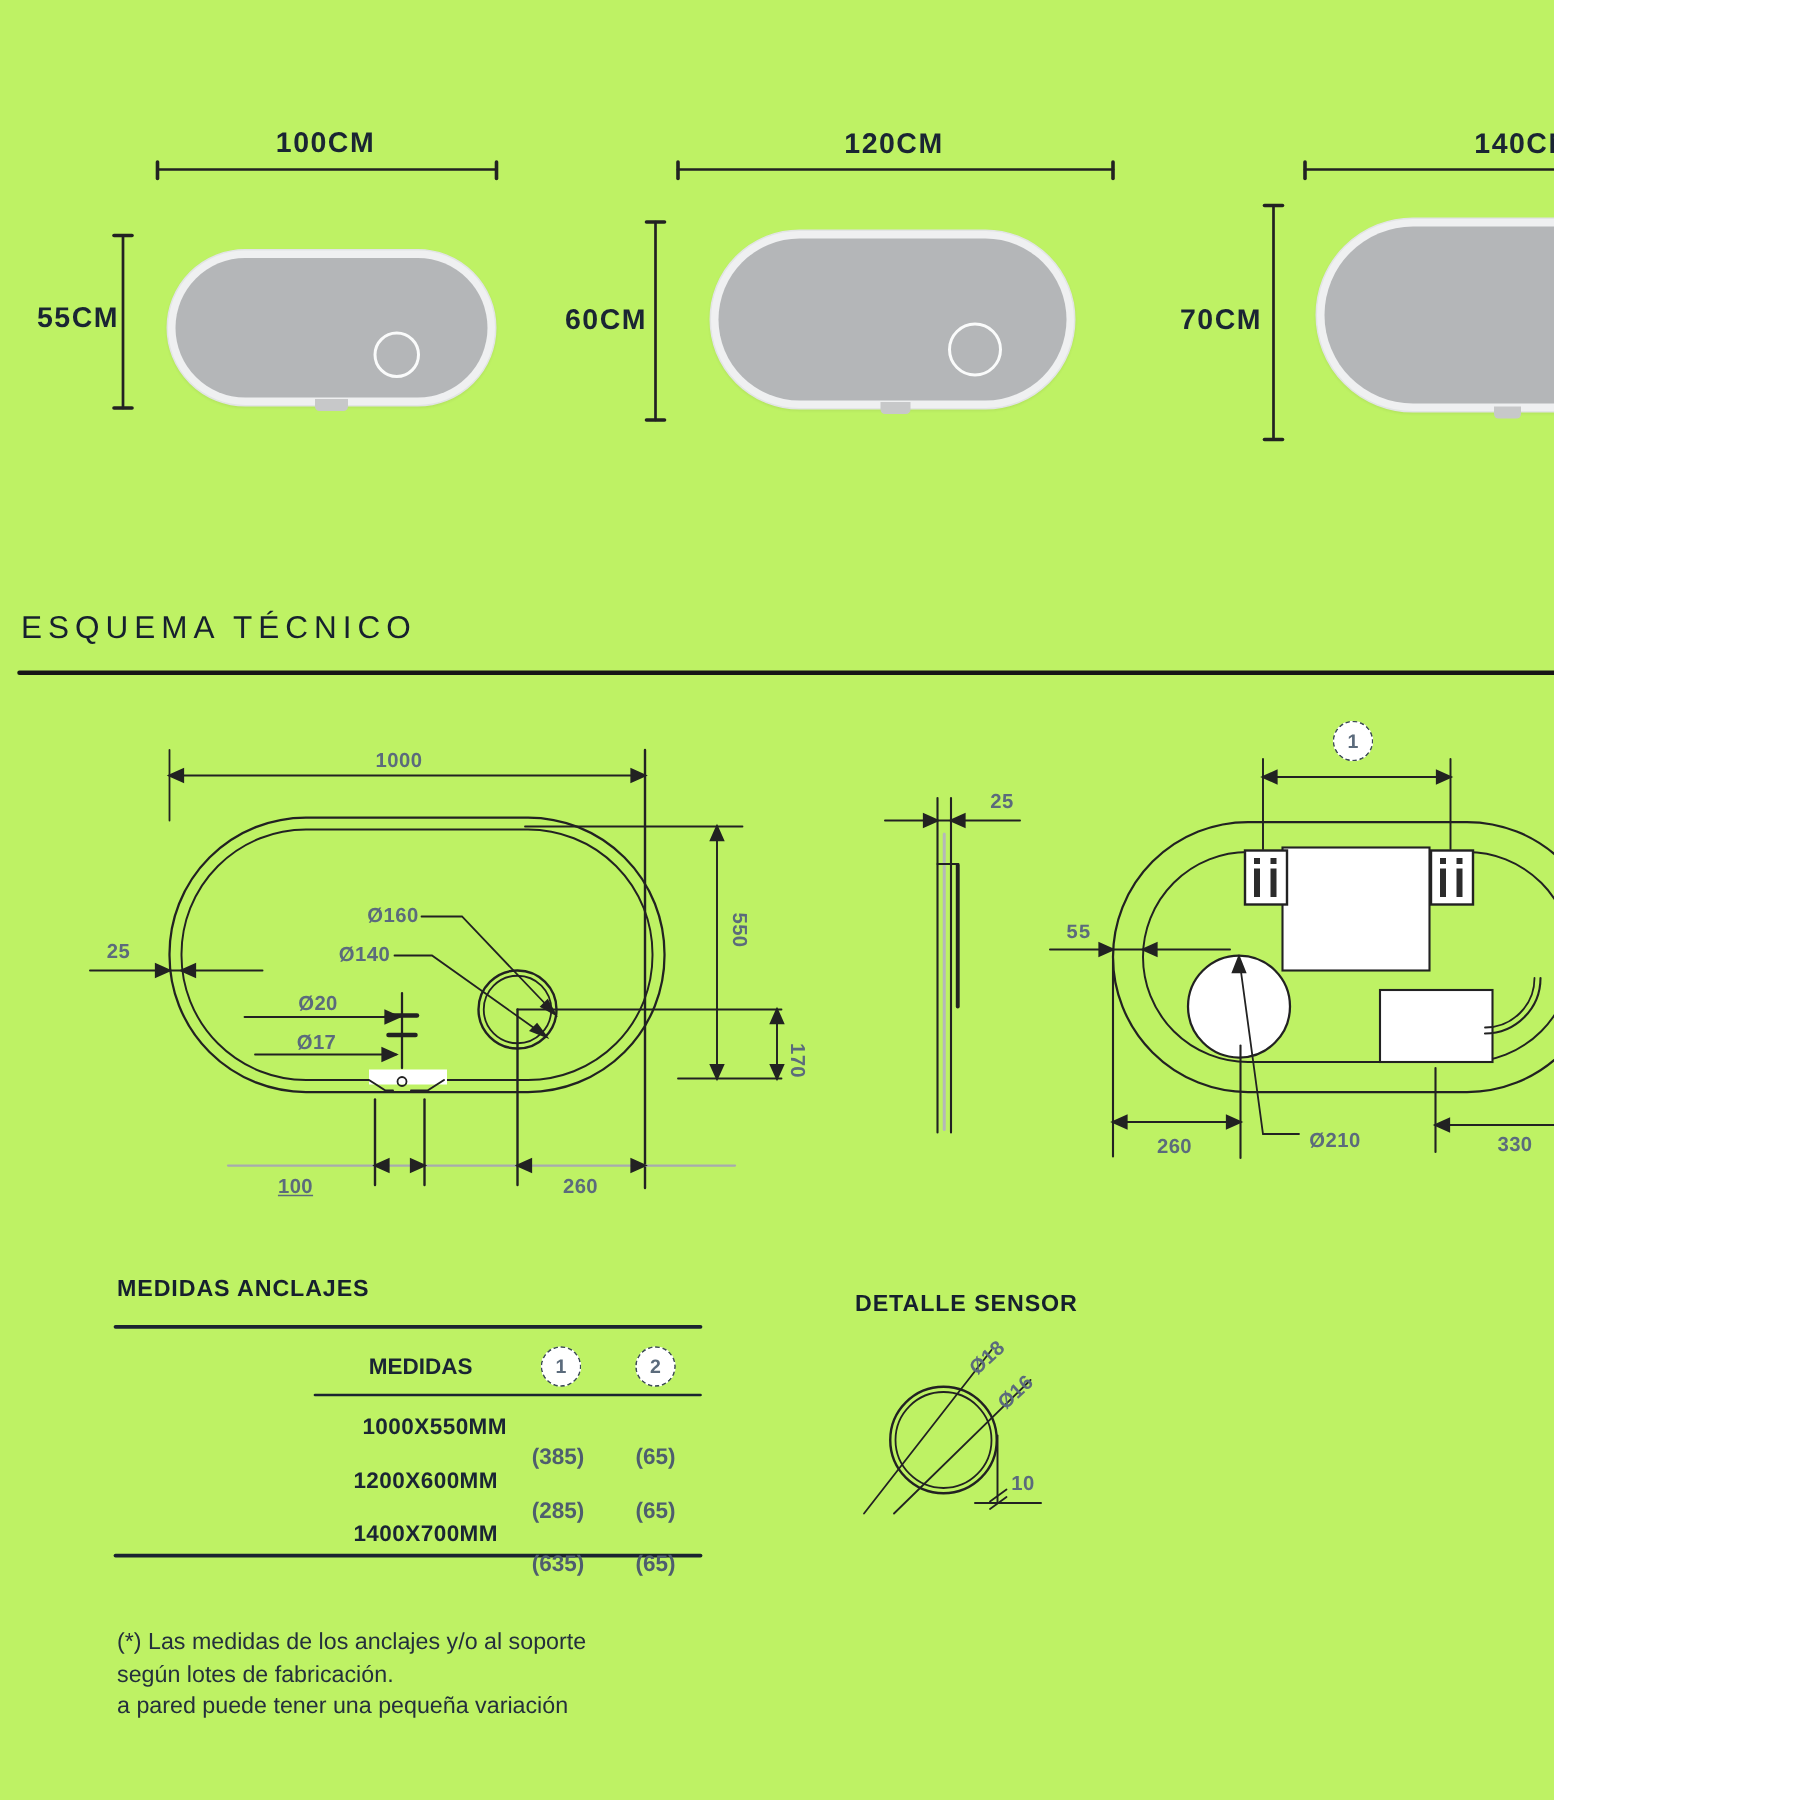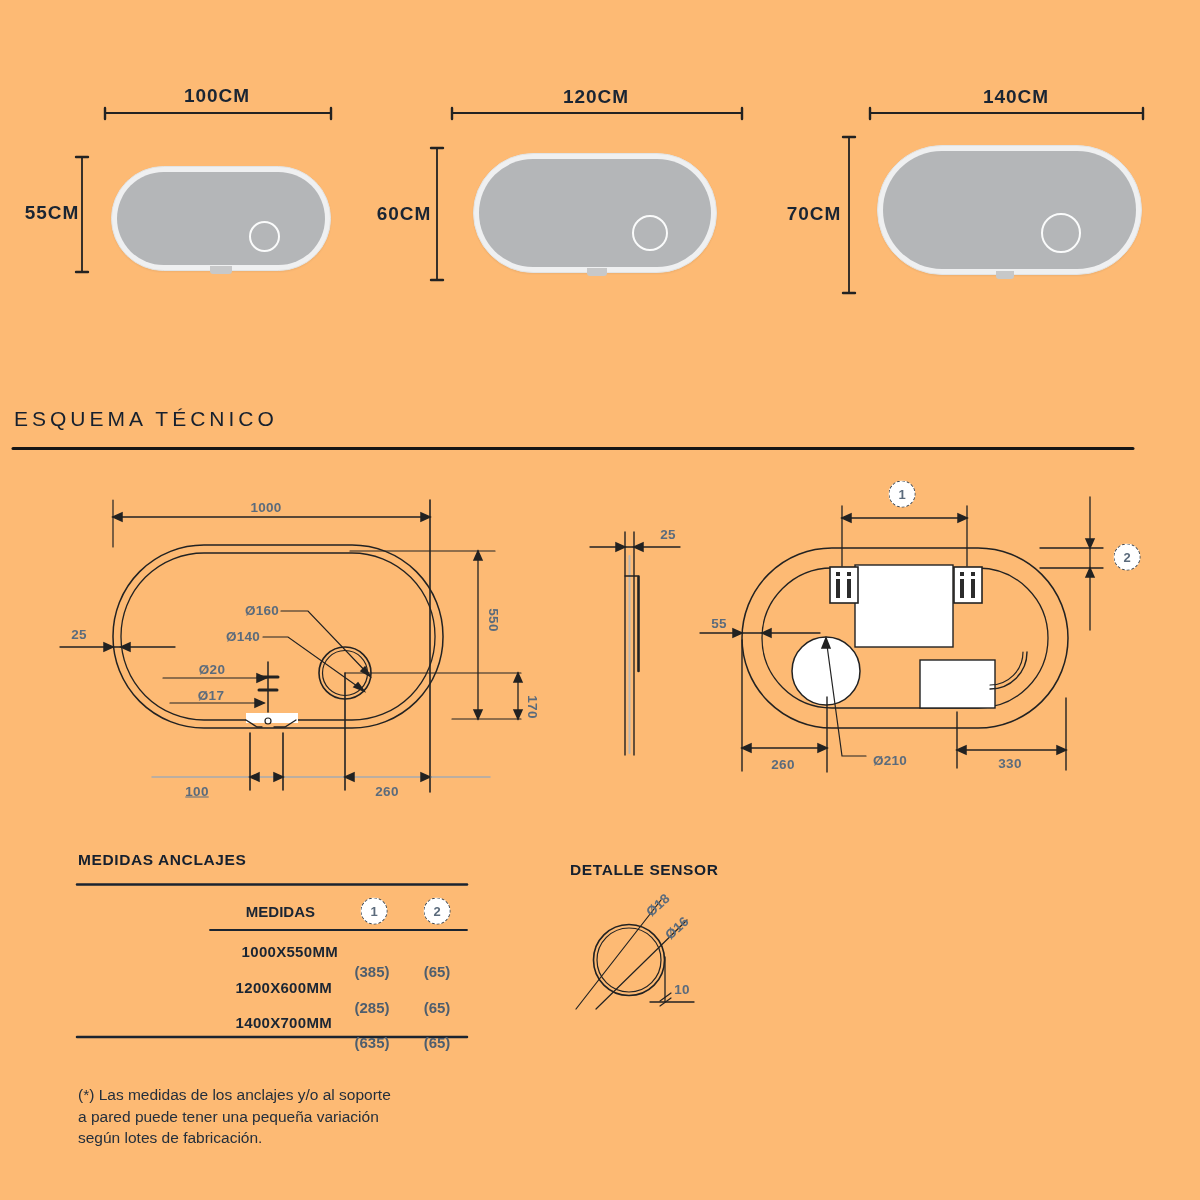--- a/index.html
+++ b/index.html
@@ -2,21 +2,21 @@
 <html><head>
 <meta charset="utf-8">
 <style>
   :root{
     --navy:#1a2533;
     --dim:#5b6b7c;
     --line:#222222;
   }
   html,body{margin:0;padding:0;background:#ffffff;}
   #page{
-    position:relative;width:1200px;height:1200px;background:#fdba74;overflow:hidden;
+    position:relative;width:1036px;height:1200px;background:#bef264;overflow:hidden;
     font-family:"Liberation Sans","DejaVu Sans",sans-serif;
   }
   svg{position:absolute;left:0;top:0;}
   .lbl{
     position:absolute;transform:translate(-50%,-50%);
     font-size:13.5px;font-weight:600;color:var(--dim);white-space:nowrap;
     letter-spacing:.3px;
   }
   .lbl.big{font-size:19px;font-weight:700;color:var(--navy);letter-spacing:1px;}
   .lbl.rot90{transform:translate(-50%,-50%) rotate(90deg);}
@@ -258,21 +258,21 @@
   <div class="lbl" style="left:387px;top:791px;">260</div>
 
   <div class="lbl" style="left:668px;top:534px;">25</div>
 
   <div class="callout" style="left:902px;top:494px;">
       <span>1</span>
     </div>
   <div class="callout" style="left:1127px;top:557px;">
       <span>2</span>
     </div>
-  <div class="lbl" style="left:719px;top:623px;">55</div>
+  <div class="lbl" style="left:719px;top:623px;font-family:Liberation Mono, monospace;">55</div>
   <div class="lbl" style="left:783px;top:764px;">260</div>
   <div class="lbl" style="left:890px;top:760px;">Ø210</div>
   <div class="lbl" style="left:1010px;top:763px;">330</div>
 
   <div class="sub-title" style="left:78px;top:851px;">MEDIDAS ANCLAJES</div>
 
   <div class="tcell head right" style="left:195px;top:903px;width:120px;">MEDIDAS</div>
   <div class="callout" style="left:374px;top:911px;">
       <span>1</span>
     </div>
@@ -291,22 +291,22 @@
     <div class="tcell val center" style="left:407px;top:979px;width:60px;">(65)</div>
   </div>
   <div>
     <div class="tcell model right" style="left:192px;top:1014px;width:140px;">1400X700MM</div>
     <div class="tcell val center" style="left:342px;top:1014px;width:60px;">(635)</div>
     <div class="tcell val center" style="left:407px;top:1014px;width:60px;">(65)</div>
   </div>
 
   <div class="footnote" style="left:78px;top:1068px;">
     <span>(*) Las medidas de los anclajes y/o al soporte</span>
+    <span>según lotes de fabricación.</span>
     <span>a pared puede tener una pequeña variación</span>
-    <span>según lotes de fabricación.</span>
   </div>
 
   <div class="sub-title" style="left:570px;top:851px;margin-top:10px;">DETALLE SENSOR</div>
   <div class="lbl rotd" style="left:658px;top:905px;">Ø18</div>
   <div class="lbl rotd" style="left:677px;top:928px;">Ø16</div>
   <div class="lbl" style="left:682px;top:989px;">10</div>
 
 </div>
 
 </body></html>

